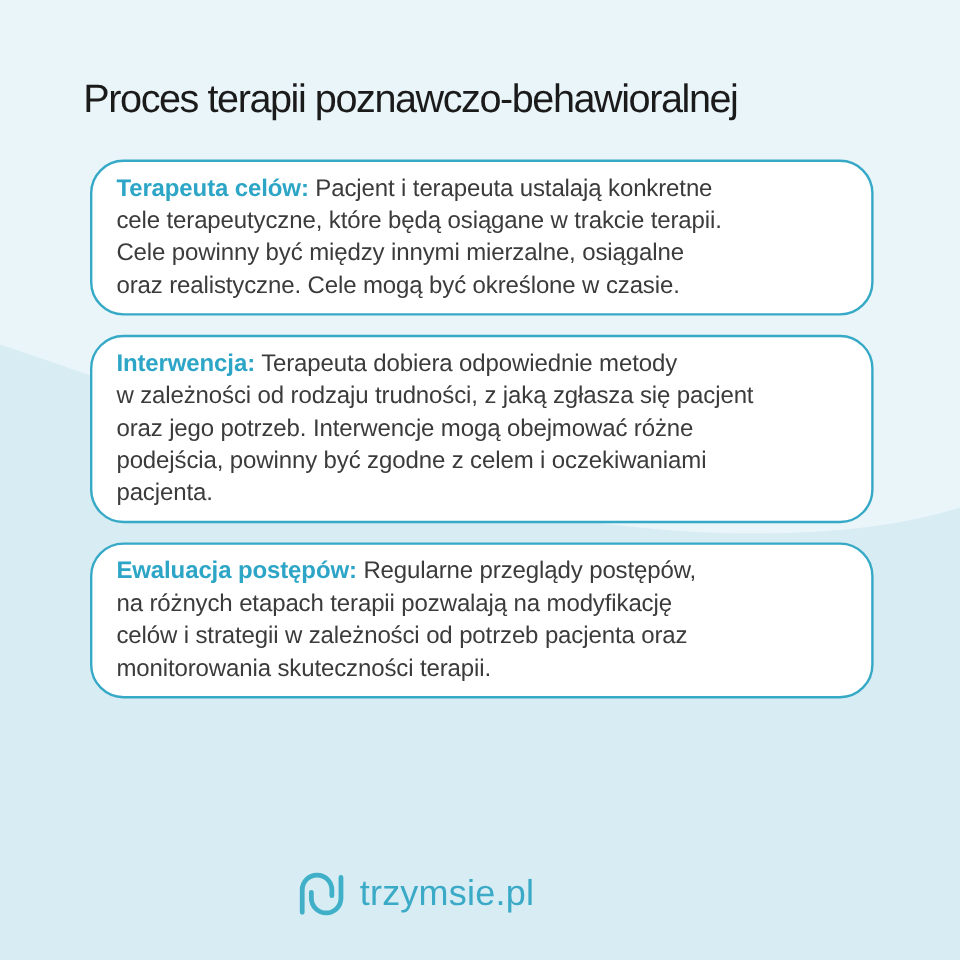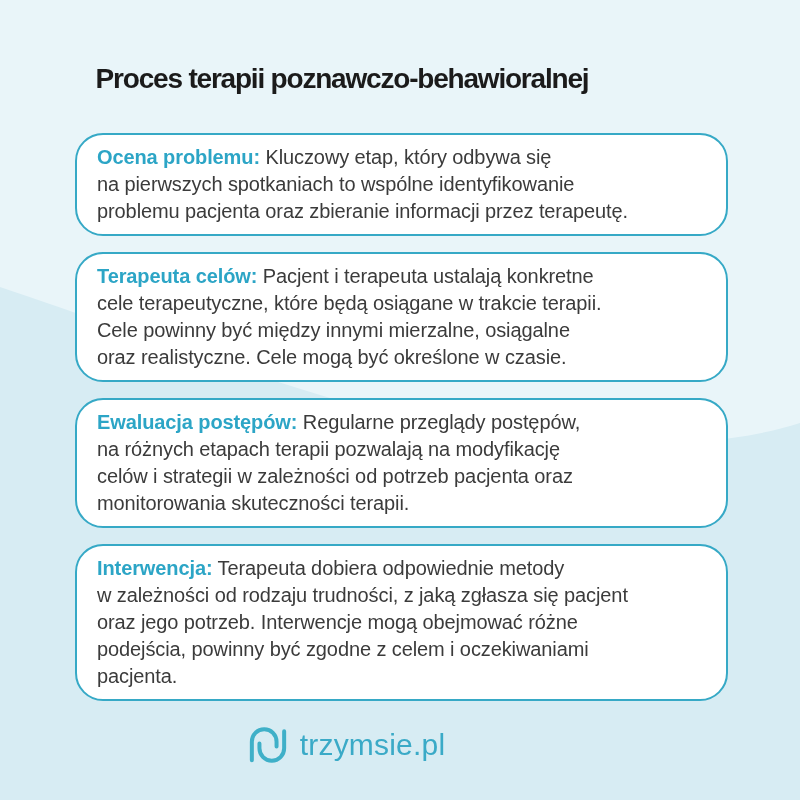--- a/index.html
+++ b/index.html
@@ -6,21 +6,21 @@
   body {
     width: 800px; height: 800px; overflow: hidden; position: relative;
     background: #d7ecf3;
     font-family: "Liberation Sans", "DejaVu Sans", sans-serif;
   }
   .bg-svg { position: absolute; top: 0; left: 0; }
 
   .page-title {
     position: absolute; top: 63px; left: 0; width: 684px;
     margin: 0; text-align: center;
-    font-size: 28px; font-weight: 700; letter-spacing: -1.2px;
+    font-size: 33px; font-weight: 400; letter-spacing: -1.2px;
     color: #1b1b1b;
   }
 
   .cards {
     position: absolute; top: 133px; left: 75px; width: 653px;
     display: flex; flex-direction: column; gap: 16px;
     box-sizing: border-box;
   }
   .card {
     background: #ffffff;
@@ -53,46 +53,41 @@
 
   <svg class="bg-svg" width="800" height="800" viewBox="0 0 800 800" aria-hidden="true">
     <rect width="800" height="800" fill="#d7ecf3"></rect>
     <path d="M0,0 H800 V423 C710,452 565,450 445,427 C310,400 135,332 0,287 Z" fill="#e9f5f9"></path>
   </svg>
 
   <h1 class="page-title">Proces terapii poznawczo-behawioralnej</h1>
 
   <div class="cards">
 
-    <div class="card">
-      <p class="card-text"><span class="card-heading">Ocena problemu:</span> <span>Kluczowy etap, który odbywa się
-na pierwszych spotkaniach to wspólne identyfikowanie
-problemu pacjenta oraz zbieranie informacji przez terapeutę.</span></p>
-    </div>
 
     <div class="card">
       <p class="card-text"><span class="card-heading">Terapeuta celów:</span> <span>Pacjent i terapeuta ustalają konkretne
 cele terapeutyczne, które będą osiągane w trakcie terapii.
 Cele powinny być między innymi mierzalne, osiągalne
 oraz realistyczne. Cele mogą być określone w czasie.</span></p>
     </div>
 
     <div class="card">
-      <p class="card-text"><span class="card-heading">Ewaluacja postępów:</span> <span>Regularne przeglądy postępów,
-na różnych etapach terapii pozwalają na modyfikację
-celów i strategii w zależności od potrzeb pacjenta oraz
-monitorowania skuteczności terapii.</span></p>
-    </div>
-
-    <div class="card">
       <p class="card-text"><span class="card-heading">Interwencja:</span> <span>Terapeuta dobiera odpowiednie metody
 w zależności od rodzaju trudności, z jaką zgłasza się pacjent
 oraz jego potrzeb. Interwencje mogą obejmować różne
 podejścia, powinny być zgodne z celem i oczekiwaniami
 pacjenta.</span></p>
+    </div>
+
+    <div class="card">
+      <p class="card-text"><span class="card-heading">Ewaluacja postępów:</span> <span>Regularne przeglądy postępów,
+na różnych etapach terapii pozwalają na modyfikację
+celów i strategii w zależności od potrzeb pacjenta oraz
+monitorowania skuteczności terapii.</span></p>
     </div>
 
   </div>
 
   <div class="footer">
     <svg class="logo-icon" width="42" height="38" viewBox="0 0 44 40" aria-hidden="true">
       <g fill="none" stroke="#3fb0c8" stroke-width="4.2" stroke-linecap="round">
         <path d="M5,36 V16.5 C5,9.2 10.8,3.4 18,3.4 C25.2,3.4 31,9.2 31,16.5 V21.5"></path>
         <path d="M13,18.5 V23.5 C13,30.8 18.8,36.6 26,36.6 C33.2,36.6 39,30.8 39,23.5 V5.5"></path>
       </g>

